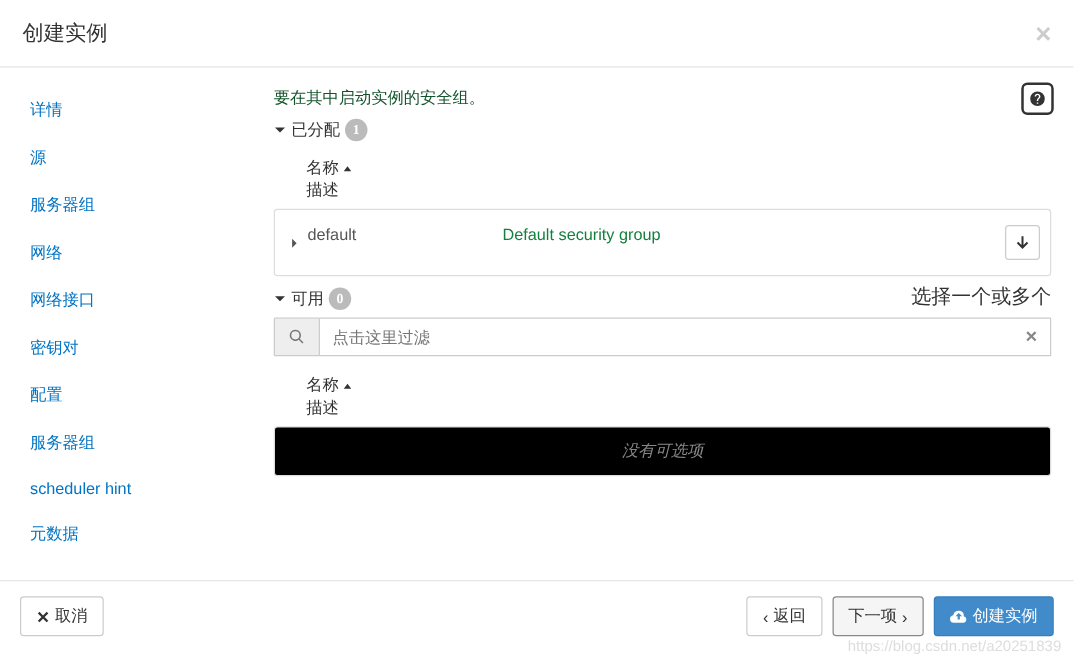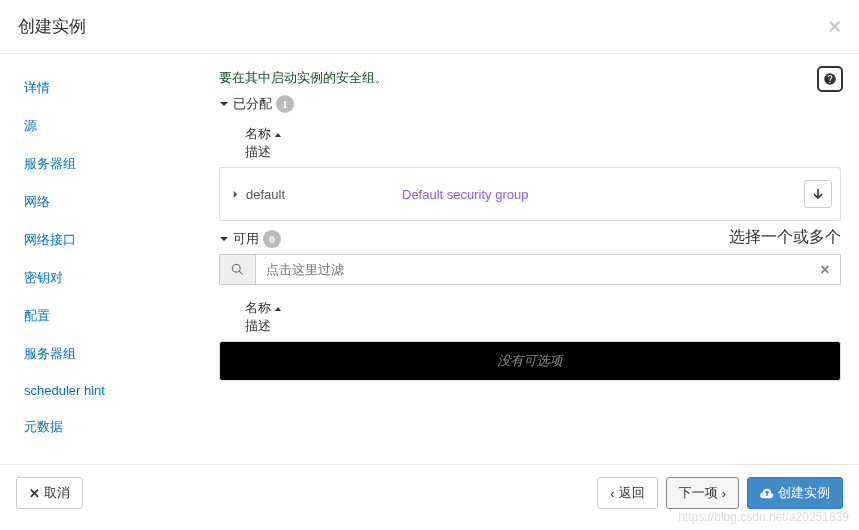--- a/index.html
+++ b/index.html
@@ -25,25 +25,25 @@
     .chevron-down { display: inline-block; }
     .chevron-down svg { width: 10px; height: 10px; }
     .badge { display: inline-flex; align-items: center; justify-content: center; min-width: 18px; height: 18px; background: #bbb; color: #fff; border-radius: 9px; font-size: 11px; font-weight: bold; padding: 0 5px; }
     .select-hint { margin-left: auto; font-size: 16px; color: #333; }
     
     .columns-row { display: flex; padding: 6px 0 6px 26px; font-size: 13px; flex-direction: column; }
     .col-name { width: 156px; display: flex; align-items: center; gap: 3px; }
     .col-desc { flex: 1; }
     .sort-caret svg { width: 8px; height: 8px; }
     
-    .item-row { display: flex; align-items: center; padding: 12px 8px 12px 4px; border: 1px solid #ddd; border-radius: 3px; background: #fff; }
+    .item-row { display: flex; padding: 12px 8px 12px 4px; border: 1px solid #ddd; border-radius: 3px; background: #fff; }
     .expand-chevron { width: 22px; display: flex; align-items: center; justify-content: center; color: #666; }
     .expand-chevron svg { width: 9px; height: 9px; }
     .item-name { width: 156px; color: #555; }
-    .item-desc { flex: 1; color: #8b5cf6; }
+    .item-desc { flex: 1; color: #15803d; }
     .move-btn { width: 28px; height: 28px; border: 1px solid #ccc; border-radius: 3px; background: #fff; display: flex; align-items: center; justify-content: center; cursor: pointer; }
     .move-btn svg { width: 12px; height: 12px; }
     
     .filter-wrap { display: flex; border: 1px solid #ccc; border-radius: 1px; overflow: hidden; margin: 6px 0 8px 0; }
     .filter-icon-box { width: 36px; background: #eee; display: flex; align-items: center; justify-content: center; border-right: 1px solid #ccc; }
     .filter-icon-box svg { width: 13px; height: 13px; fill: #777; }
     .filter-input { flex: 1; border: none; padding: 7px 10px; font-size: 13px; outline: none; }
     .filter-clear { width: 30px; display: flex; align-items: center; justify-content: center; color: #888; cursor: pointer; font-size: 16px; font-weight: bold; }
     
     .columns-row.available .col-name { width: 256px; }

